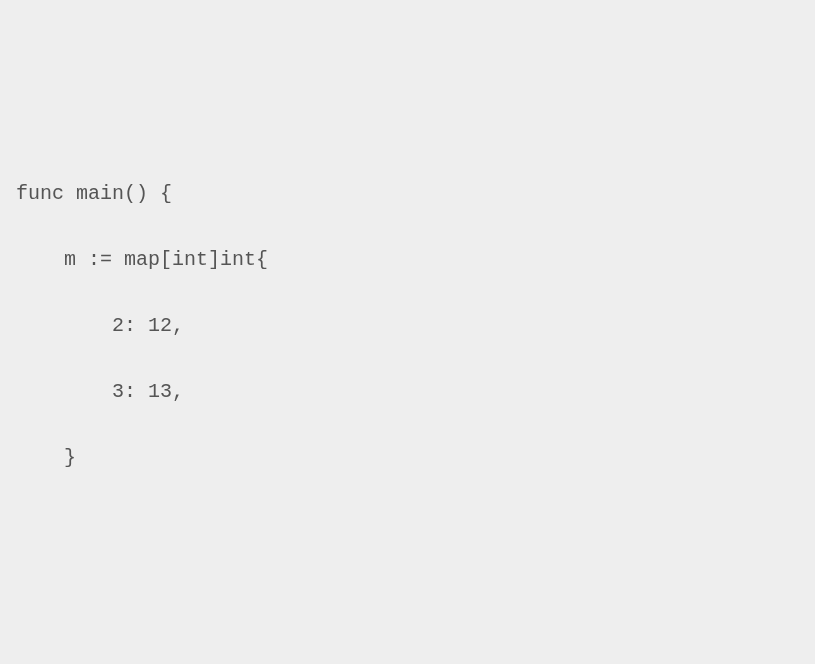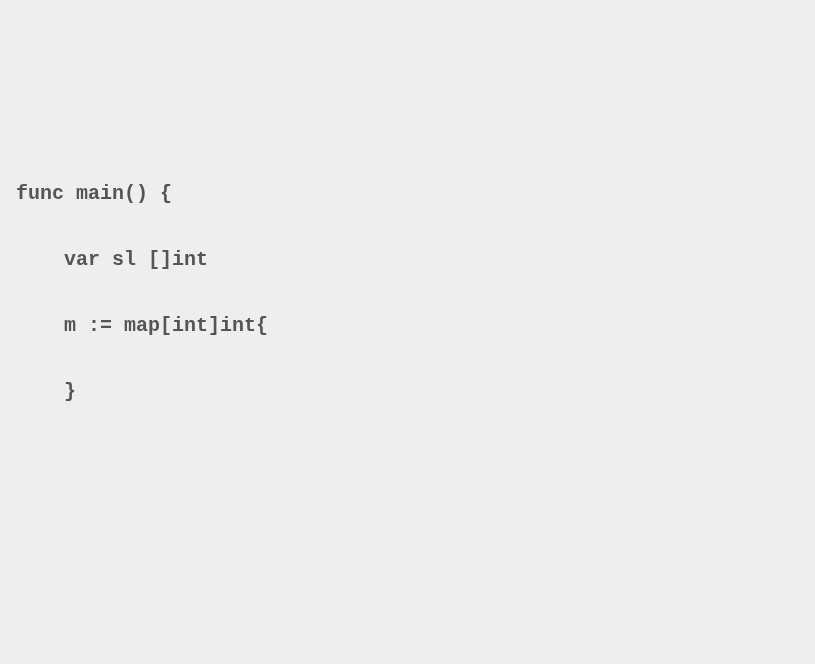--- a/index.html
+++ b/index.html
@@ -16,32 +16,32 @@
     line-height: 1.65;
     box-sizing: border-box;
     padding: 12px 16px;
     white-space: pre;
   }
   .code-block {
     display: block;
   }
   .line {
     display: block;
-    font-weight: bold;
   }
 </style>
 </head>
 <body>
 
 
 
 <div class="code-block">
 <span class="line">func main() {</span>
-<span class="line">    var sl []int</span>
 <span class="line">    m := map[int]int{</span>
+<span class="line">        2: 12,</span>
+<span class="line">        3: 13,</span>
 <span class="line">    }</span>
 <span class="line"></span>
 
 
 
 <span class="line"></span>
 
 
 
 

